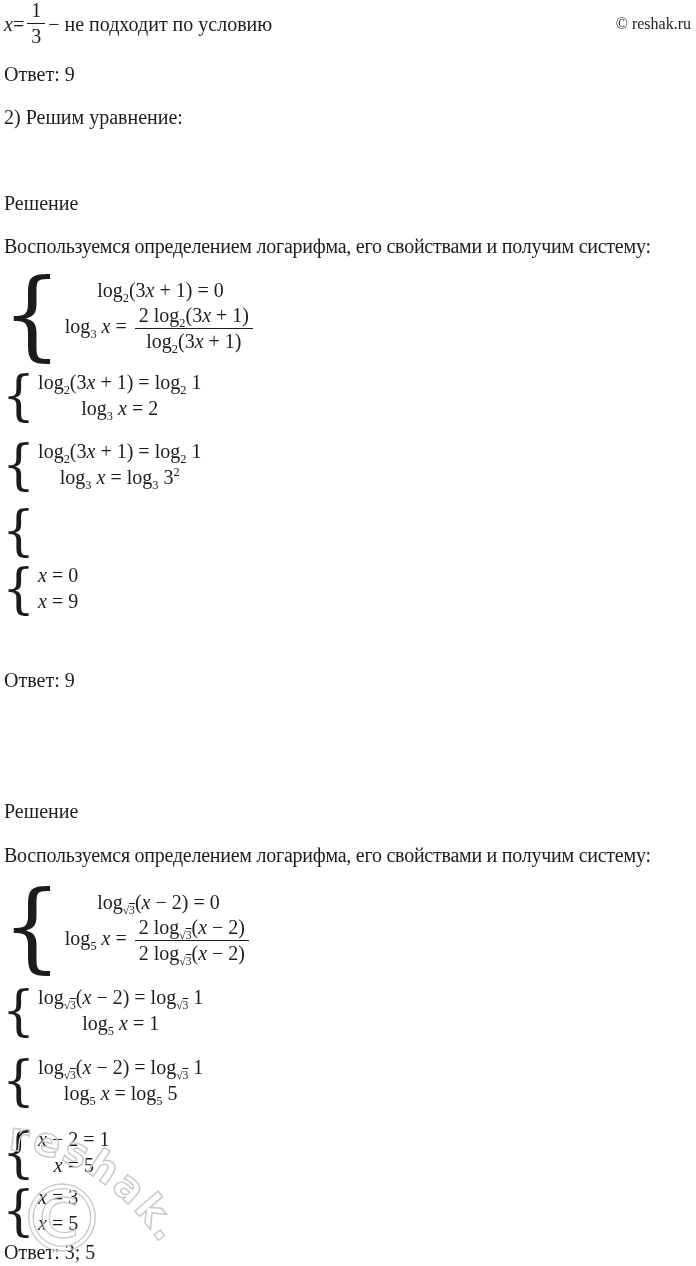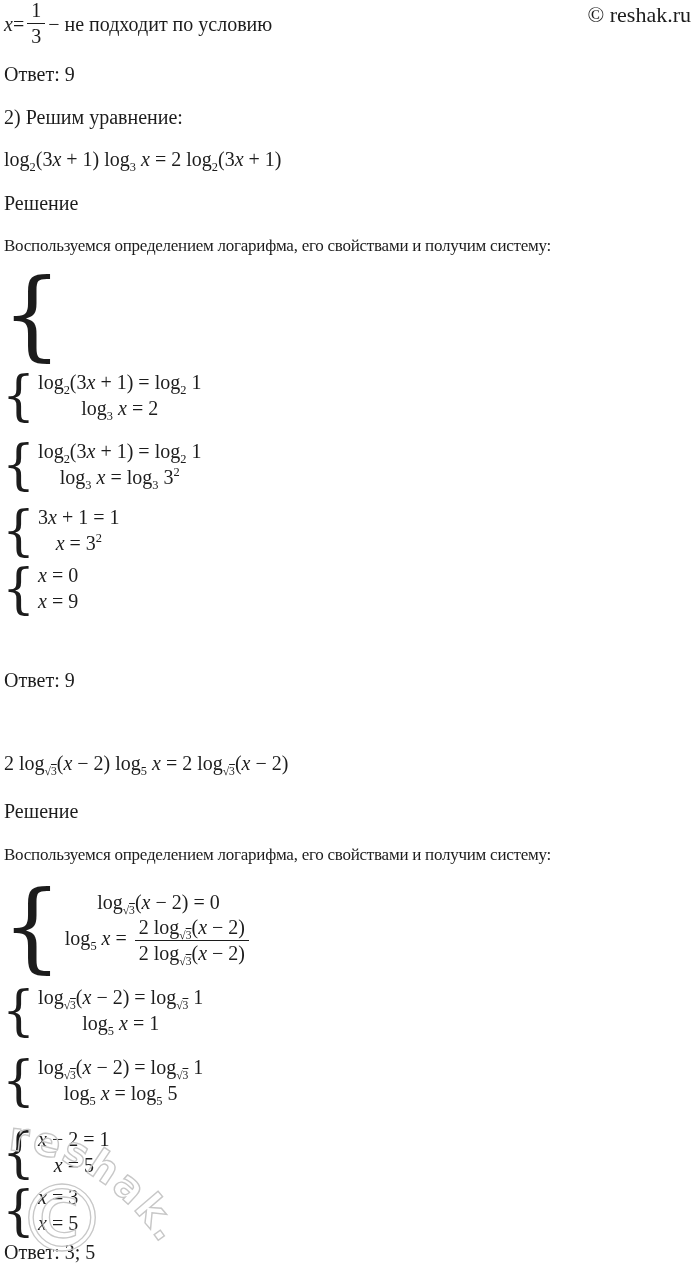--- a/index.html
+++ b/index.html
@@ -11,24 +11,24 @@
     font-size:20px;
     position:relative;
     overflow:hidden;
   }
   .page { position:absolute; inset:0; }
   .line {
     position:absolute; left:4px;
     white-space:nowrap;
     line-height:26px;
   }
-  .fit { font-size:17px; letter-spacing:-0.25px; }
+  .fit { font-size:20px; letter-spacing:-0.25px; }
   .copyright {
-    position:absolute; top:3px; right:5px;
-    font-size:22px; line-height:24px;
+    position:absolute; top:12px; right:5px;
+    font-size:16px; line-height:24px;
   }
   .it { font-style:italic; }
   sub { font-size:62%; line-height:0; }
   sup { font-size:62%; line-height:0; }
   sub.sq { font-size:58%; letter-spacing:0; }
   sub.sq .ovl { text-decoration:overline; }
   .frac {
     display:inline-flex; flex-direction:column;
     text-align:center; vertical-align:middle;
     margin:0 3px; line-height:25px;
@@ -69,67 +69,68 @@
 
   <div class="line" style="top:-2px; display:flex; align-items:center;"><span class="it">x</span> = <span class="frac">
         <span class="num">1</span>
         <span class="den">3</span>
       </span> − не подходит по условию</div>
 
   <div class="line" style="top:61px">Ответ: 9</div>
 
   <div class="line" style="top:104px">2) Решим уравнение:</div>
 
-  <div class="line" style="top:146px">log<sub>2</sub>(3<span class="it">x</span> + 1) log<sub>3</sub> <span class="it">x</span> = 2 log<sub>2</sub>(3<span class="it">x</span> + 1)</div>
 
   <div class="line" style="top:190px">Решение</div>
 
   <div class="line fit" style="top:233px">Воспользуемся определением логарифма, его свойствами и получим систему:</div>
 
   <div class="line sys big" style="top:268px; left:2px">
     <span class="brace">{</span>
+    <div class="rows">
+      <div class="row">log<sub>2</sub>(3<span class="it">x</span> + 1) = 0</div>
+      <div class="row">log<sub>3</sub> <span class="it">x</span> = <span class="frac">
+            <span class="num">2 log<sub>2</sub>(3<span class="it">x</span> + 1)</span>
+            <span class="den">log<sub>2</sub>(3<span class="it">x</span> + 1)</span>
+          </span></div>
+    </div>
   </div>
 
   <div class="line sys" style="top:369px; left:2px">
     <span class="brace">{</span>
     <div class="rows">
       <div class="row">log<sub>2</sub>(3<span class="it">x</span> + 1) = log<sub>2</sub> 1</div>
       <div class="row">log<sub>3</sub> <span class="it">x</span> = 2</div>
     </div>
   </div>
 
   <div class="line sys" style="top:438px; left:2px">
     <span class="brace">{</span>
     <div class="rows">
       <div class="row">log<sub>2</sub>(3<span class="it">x</span> + 1) = log<sub>2</sub> 1</div>
       <div class="row">log<sub>3</sub> <span class="it">x</span> = log<sub>3</sub> 3<sup>2</sup></div>
     </div>
   </div>
 
   <div class="line sys" style="top:504px; left:2px">
     <span class="brace">{</span>
-    <div class="rows">
-      <div class="row">3<span class="it">x</span> + 1 = 1</div>
-      <div class="row"><span class="it">x</span> = 3<sup>2</sup></div>
-    </div>
   </div>
 
   <div class="line sys" style="top:562px; left:2px">
     <span class="brace">{</span>
     <div class="rows" style="align-items:flex-start">
       <div class="row"><span class="it">x</span> = 0</div>
       <div class="row"><span class="it">x</span> = 9</div>
     </div>
   </div>
 
 
   <div class="line" style="top:667px">Ответ: 9</div>
 
 
-  <div class="line" style="top:750px">2 log<sub class="sq"><span>√</span><span class="ovl">3</span></sub>(<span class="it">x</span> − 2) log<sub>5</sub> <span class="it">x</span> = 2 log<sub class="sq"><span>√</span><span class="ovl">3</span></sub>(<span class="it">x</span> − 2)</div>
 
   <div class="line" style="top:798px">Решение</div>
 
   <div class="line fit" style="top:842px">Воспользуемся определением логарифма, его свойствами и получим систему:</div>
 
   <div class="line sys big" style="top:880px; left:2px">
     <span class="brace">{</span>
     <div class="rows">
       <div class="row">log<sub class="sq"><span>√</span><span class="ovl">3</span></sub>(<span class="it">x</span> − 2) = 0</div>
       <div class="row">log<sub>5</sub> <span class="it">x</span> = <span class="frac">

